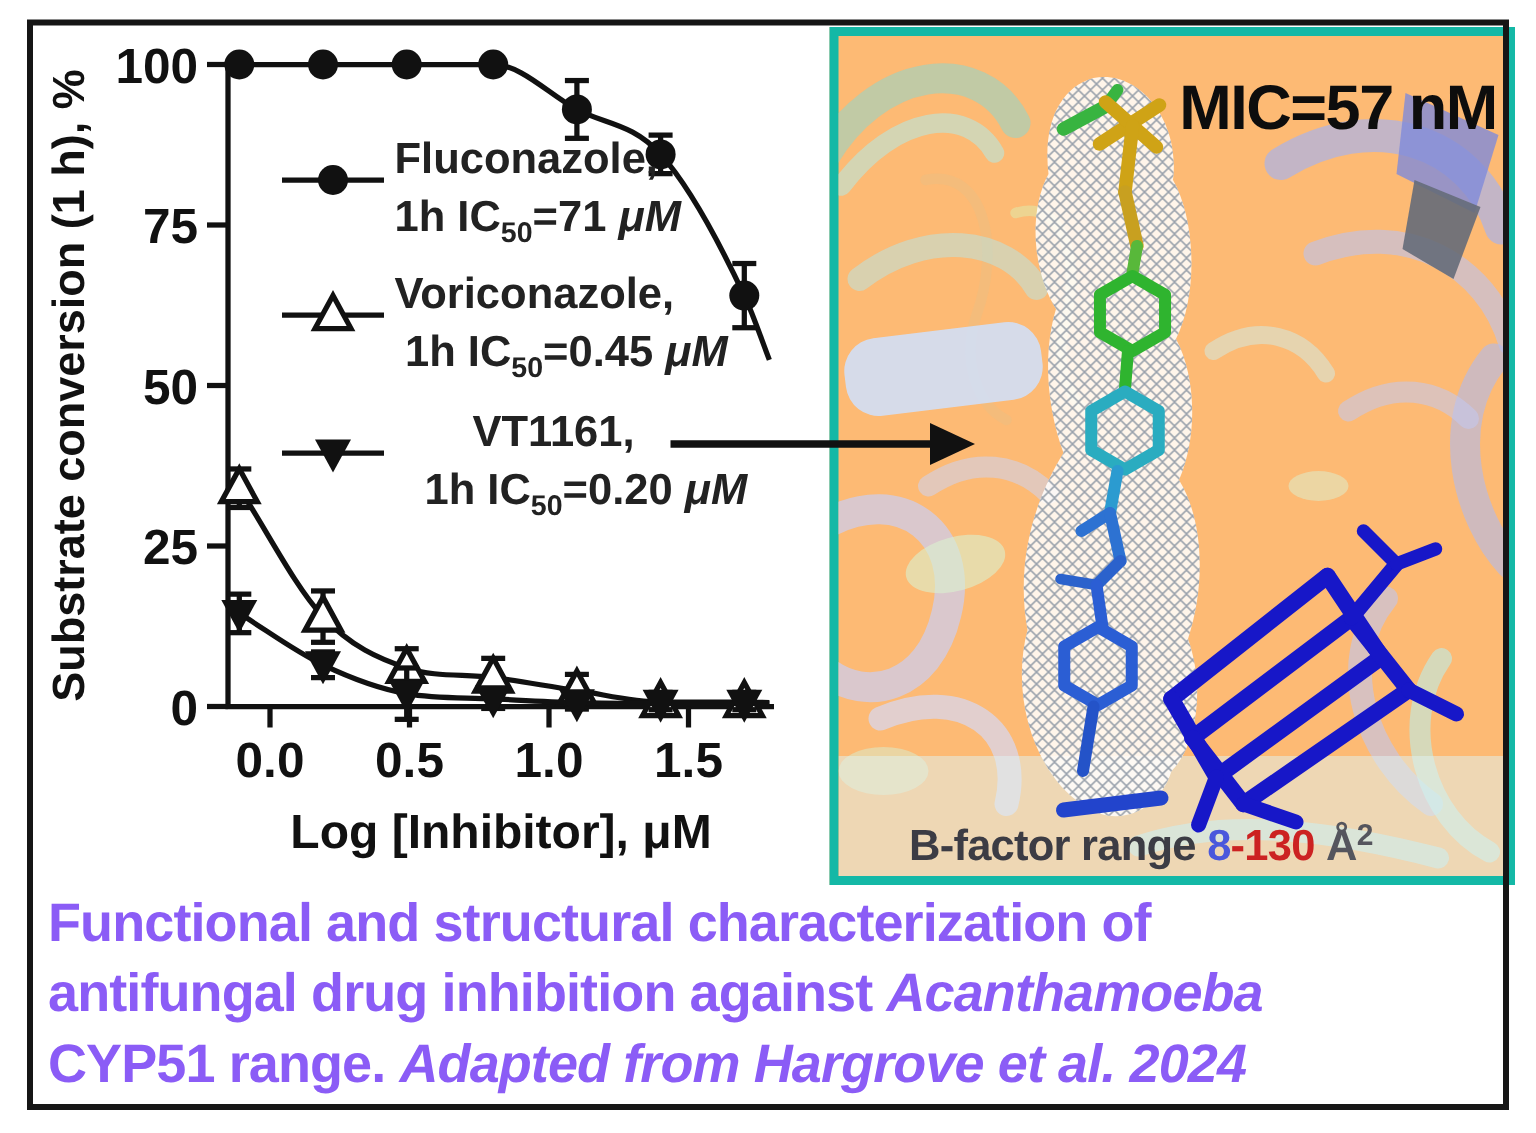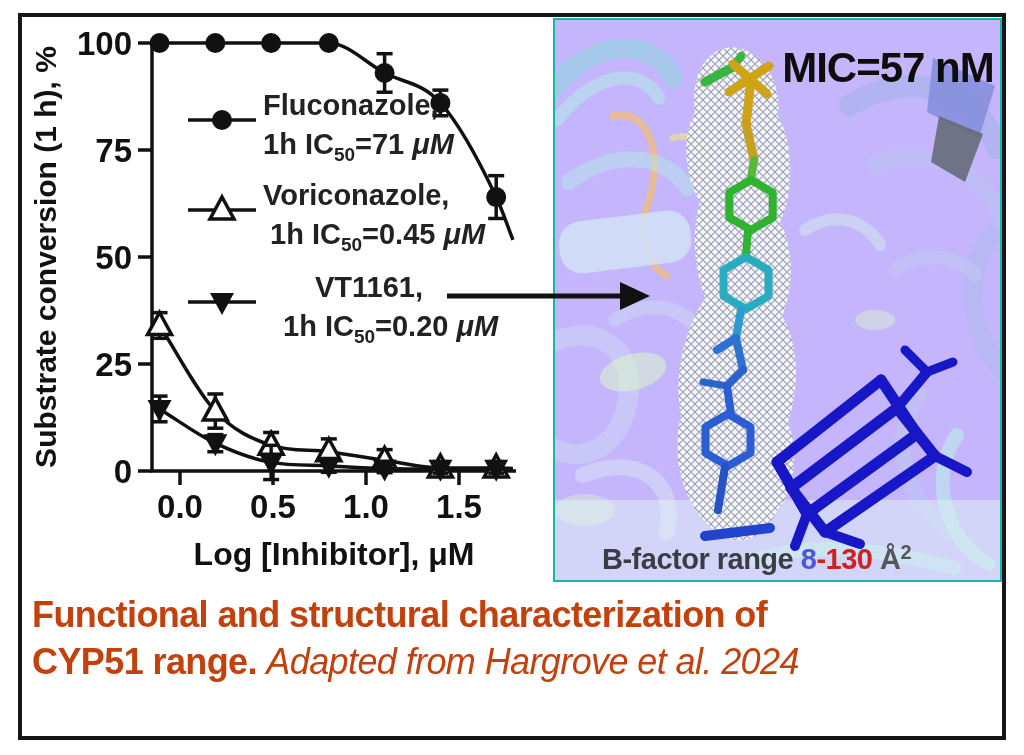--- a/index.html
+++ b/index.html
@@ -2,26 +2,26 @@
 <html><head>
 <meta charset="utf-8">
 <style>
   html,body{margin:0;padding:0;background:#fff;}
   .stage{position:relative;width:1024px;height:755px;background:#ffffff;overflow:hidden;
          font-family:"Liberation Sans","DejaVu Sans",sans-serif;}
   .figure-border{position:absolute;left:18px;top:13px;width:980px;height:719px;
                  border:4px solid #161616;z-index:6;pointer-events:none;}
   #chart-svg{position:absolute;left:20px;top:14px;z-index:3;}
   #panel{position:absolute;left:553px;top:18px;width:445px;height:560px;z-index:2;
-         background:#c4b5fd;border:2px solid #14b8a6;}
+         background:#fdba74;border:6px solid #14b8a6;}
   #caption{position:absolute;left:32px;top:591px;width:962px;z-index:2;
-           font-size:36px;line-height:47px;font-weight:bold;color:#c2410c;letter-spacing:-0.6px;}
+           font-size:36px;line-height:47px;font-weight:bold;color:#8b5cf6;letter-spacing:-0.6px;}
   .cap-line{white-space:nowrap;}
   .seg-i{font-style:italic;}
-  .seg-n{font-weight:normal;}
+  .seg-n{font-weight:bold;}
   text{font-family:"Liberation Sans","DejaVu Sans",sans-serif;}
 </style>
 </head>
 <body>
 
 <div class="stage">
 
   <div class="figure-border"></div>
 
   <svg id="chart-svg" width="680" height="580" viewBox="0 0 680 580">
@@ -240,16 +240,17 @@
       </g>
 
       <text x="333" y="62" text-anchor="middle" font-size="42" font-weight="bold" fill="#0d0d0d" letter-spacing="-1">MIC=57 nM</text>
 
       <text id="bfactor-text" x="47" y="549" font-size="29" font-weight="bold" letter-spacing="-0.5"><tspan fill="#3c3c44">B-factor range </tspan><tspan fill="#4a58dc">8</tspan><tspan fill="#cc2222">-</tspan><tspan fill="#cc2222">130</tspan><tspan fill="#55555d"> Å</tspan><tspan font-size="20" dy="-10" fill="#55555d">2</tspan></text>
     </svg>
   </div>
 
   <div id="caption">
       <div class="cap-line"><span>Functional and structural characterization of</span></div>
+      <div class="cap-line"><span>antifungal drug inhibition against </span><span class="seg-i">Acanthamoeba</span></div>
       <div class="cap-line"><span>CYP51 range. </span><span class="seg-i seg-n">Adapted from Hargrove et al. 2024</span></div>
     </div>
 
 </div>
 
 </body></html>

